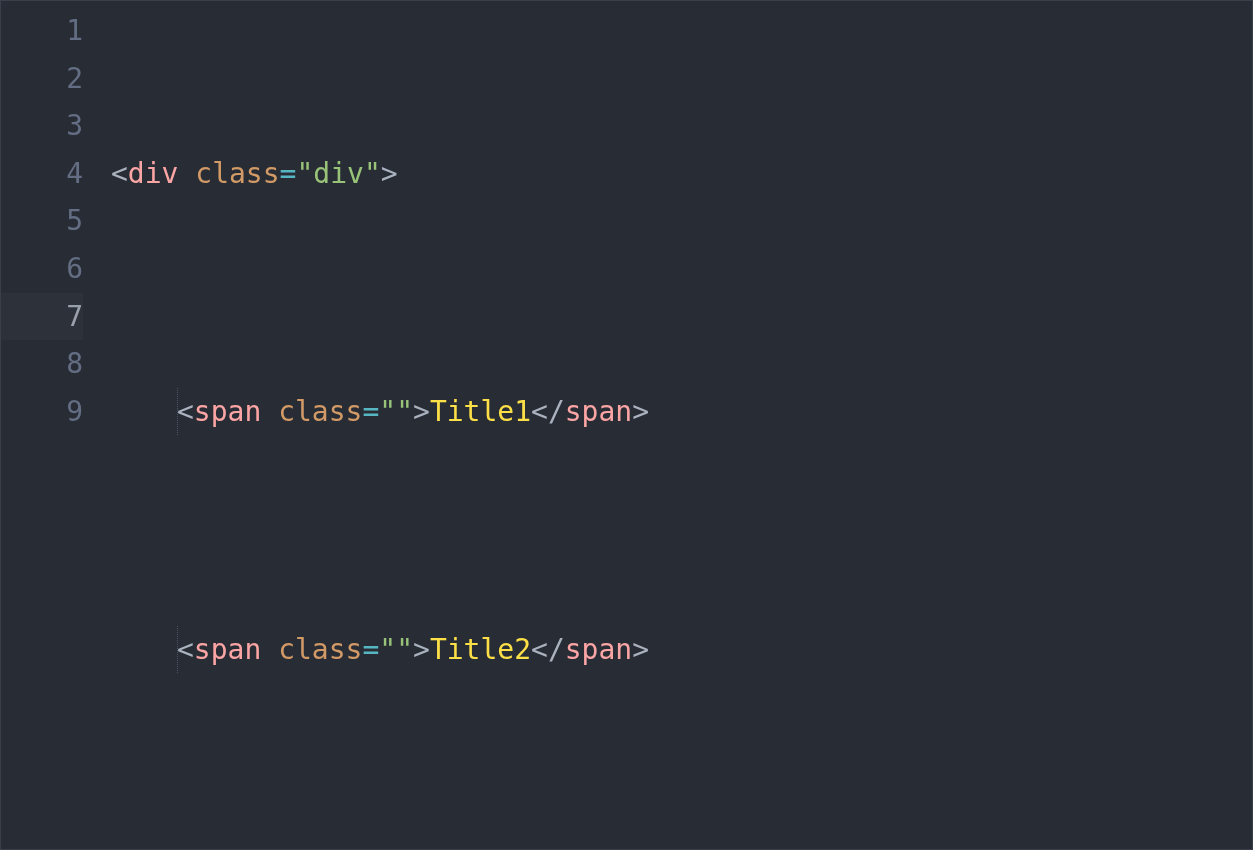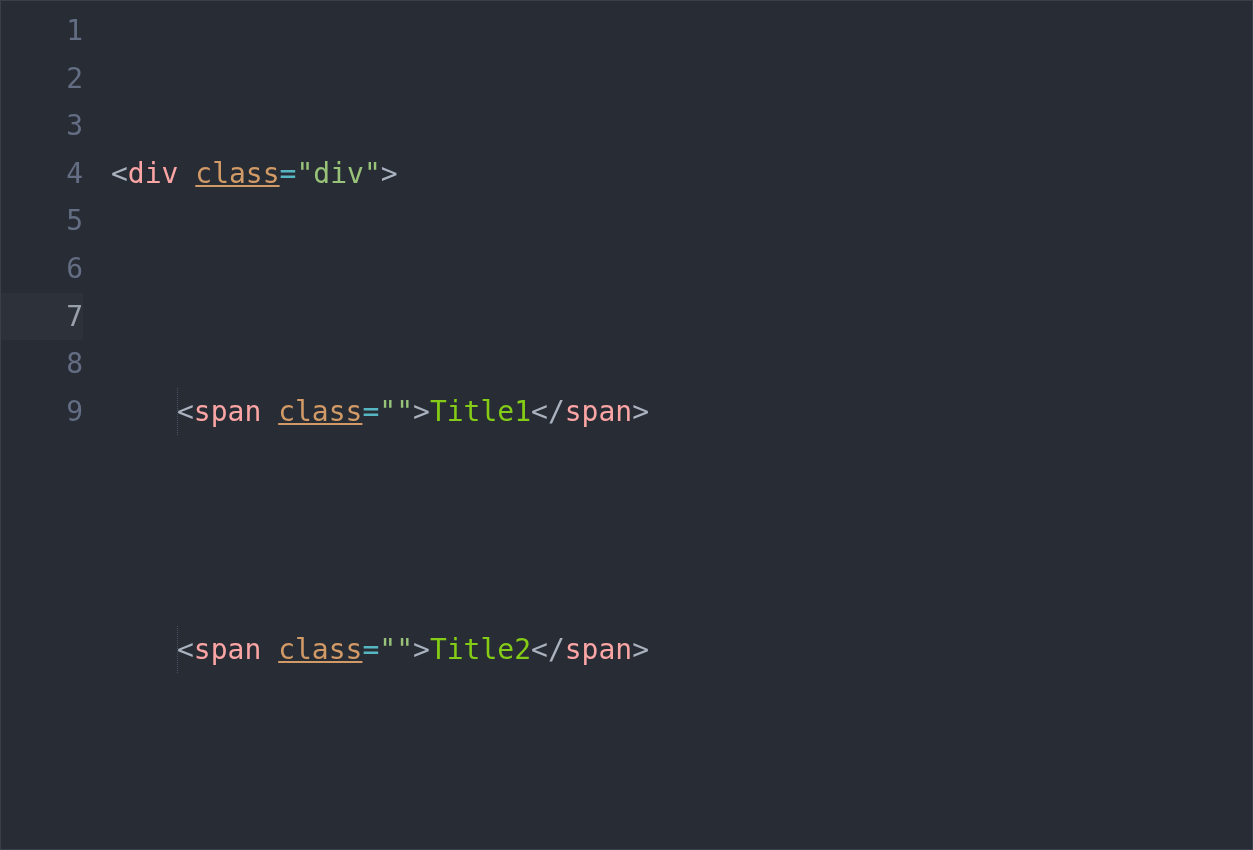--- a/index.html
+++ b/index.html
@@ -47,24 +47,24 @@
   }
   .indent-guide {
     position: absolute;
     left: 66px;
     top: 0;
     bottom: 0;
     border-left: 1px dotted #4b5263;
   }
   .punct, .bracket { color: #abb2bf; }
   .tag { color: #fca5a5; }
-  .attr { color: #d19a66; text-decoration: underline; }
+  .attr { color: #d19a66; }
   .op { color: #56b6c2; }
   .str { color: #98c379; }
-  .text { color: #84cc16; }
+  .text { color: #fde047; }
   .pad-indent { display: inline-block; width: 66px; }
 </style>
 </head>
 <body>
 
 <div class="editor">
   <div class="gutter">
     <div class="ln">1</div>
     <div class="ln">2</div>
     <div class="ln">3</div>

